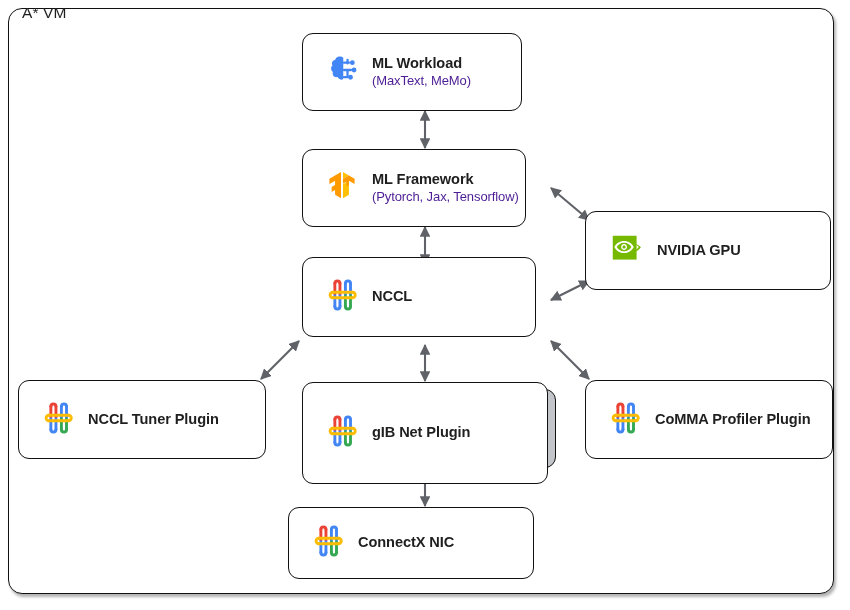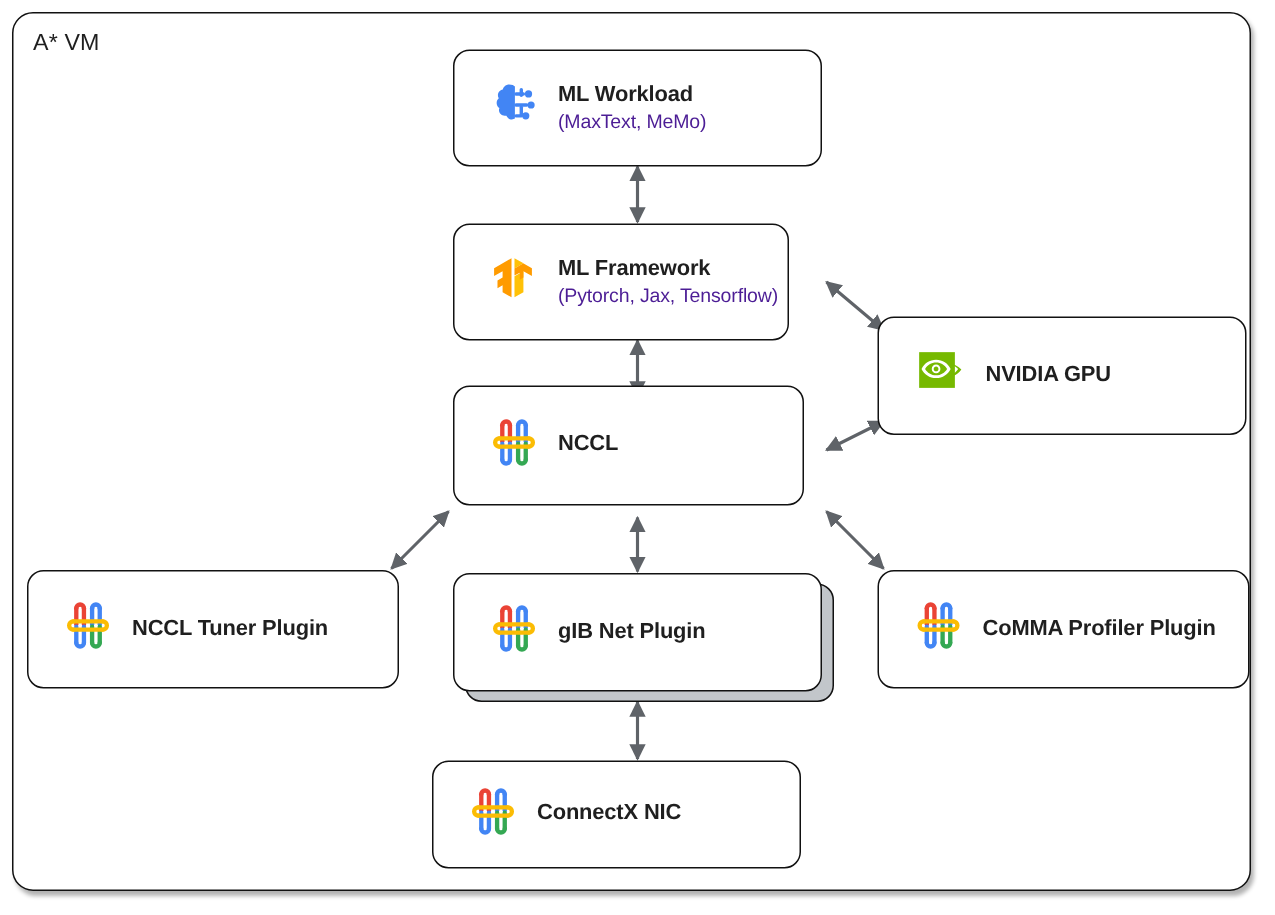--- a/index.html
+++ b/index.html
@@ -29,21 +29,21 @@
     height: 586px;
     box-sizing: border-box;
     border: 1.6px solid #111111;
     border-radius: 14px;
     background: #ffffff;
     box-shadow: 2px 3px 3px rgba(0,0,0,0.30);
   }
   .vm-title {
     position: absolute;
     left: 22px;
-    top: 20px;
+    top: 4px;
     font-size: 15.5px;
     color: #1f1f1f;
     letter-spacing: 0.1px;
     white-space: nowrap;
   }
 
   
   .node {
     position: absolute;
     box-sizing: border-box;
@@ -133,21 +133,21 @@
 
     <line x1="299" y1="341" x2="261" y2="379" stroke="#5f6368" stroke-width="2.1" marker-start="url(#ah)" marker-end="url(#ah)"></line>
 
     <line x1="425" y1="345" x2="425" y2="381" stroke="#5f6368" stroke-width="2.1" marker-start="url(#ah)" marker-end="url(#ah)"></line>
 
     <line x1="551" y1="341" x2="589" y2="379" stroke="#5f6368" stroke-width="2.1" marker-start="url(#ah)" marker-end="url(#ah)"></line>
 
     <line x1="425" y1="468" x2="425" y2="506" stroke="#5f6368" stroke-width="2.1" marker-start="url(#ah)" marker-end="url(#ah)"></line>
   </svg>
 
-  <div class="node" style="left:302px; top:33px; width:246px; height:78px;">
+  <div class="node" style="left:302px; top:33px; width:220px; height:78px;">
     <div class="node-inner">
       <span class="icon">
         <svg width="34" height="34" viewBox="0 0 24 24" xmlns="http://www.w3.org/2000/svg">
           <path d="M10.2 2.4c-1.5 0-2.7 1-3 2.3-1.3.2-2.3 1.3-2.3 2.7 0 .5.1 1 .4 1.4-.6.5-1 1.3-1 2.2 0 1 .5 1.9 1.3 2.4-.1.3-.2.6-.2 1 0 1.5 1.2 2.7 2.7 2.7.3 0 .6 0 .8-.1.4 1 1.4 1.8 2.6 1.8.5 0 1-.2 1.4-.4V3.3c-.5-.5-1.4-.9-2.7-.9z" fill="#4285F4"></path>
           <g fill="#4285F4">
             <rect x="12.6" y="6.0" width="5.1" height="1.6" rx="0.8"></rect>
             <rect x="12.6" y="11.2" width="6.6" height="1.6" rx="0.8"></rect>
             <rect x="12.6" y="16.3" width="4.2" height="1.6" rx="0.8"></rect>
             <rect x="15.1" y="4.0" width="1.6" height="4.2" rx="0.8"></rect>
             <rect x="15.1" y="12.2" width="1.6" height="5.0" rx="0.8"></rect>
@@ -250,21 +250,21 @@
           <path d="M26.5 10.2c3.6 1.0 6.2 2.6 8.0 4.5-2.6 3.6-7.2 6.6-12.6 7.8 6.8-.6 12.2-3.4 15.0-7.4-2.3-2.5-5.9-4.2-10.4-4.9z" fill="#76B900"></path>
         </svg>
       </span>
       <span class="labels">
         <span class="title-text">NVIDIA GPU</span>
       </span>
     </div>
   </div>
 
   <div class="stack-shadow" style="left:310px; top:389px; width:246px; height:79px;"></div>
-  <div class="node" style="left:302px; top:382px; width:246px; height:79px;">
+  <div class="node" style="left:302px; top:382px; width:246px; height:102px;">
     <div class="node-inner">
       <span class="icon">
         <svg width="34" height="34" viewBox="0 0 40 40" xmlns="http://www.w3.org/2000/svg">
           <g fill="none" stroke-width="3.4" stroke-linecap="round">
             <path d="M11.6 6.5v12.5" stroke="#EA4335"></path>
             <path d="M17.6 6.5v12.5" stroke="#EA4335"></path>
             <path d="M11.6 6.5a3 3 0 0 1 6 0" stroke="#EA4335"></path>
             <path d="M24.0 6.5v12.5" stroke="#4285F4"></path>
             <path d="M30.0 6.5v12.5" stroke="#4285F4"></path>
             <path d="M24.0 6.5a3 3 0 0 1 6 0" stroke="#4285F4"></path>

